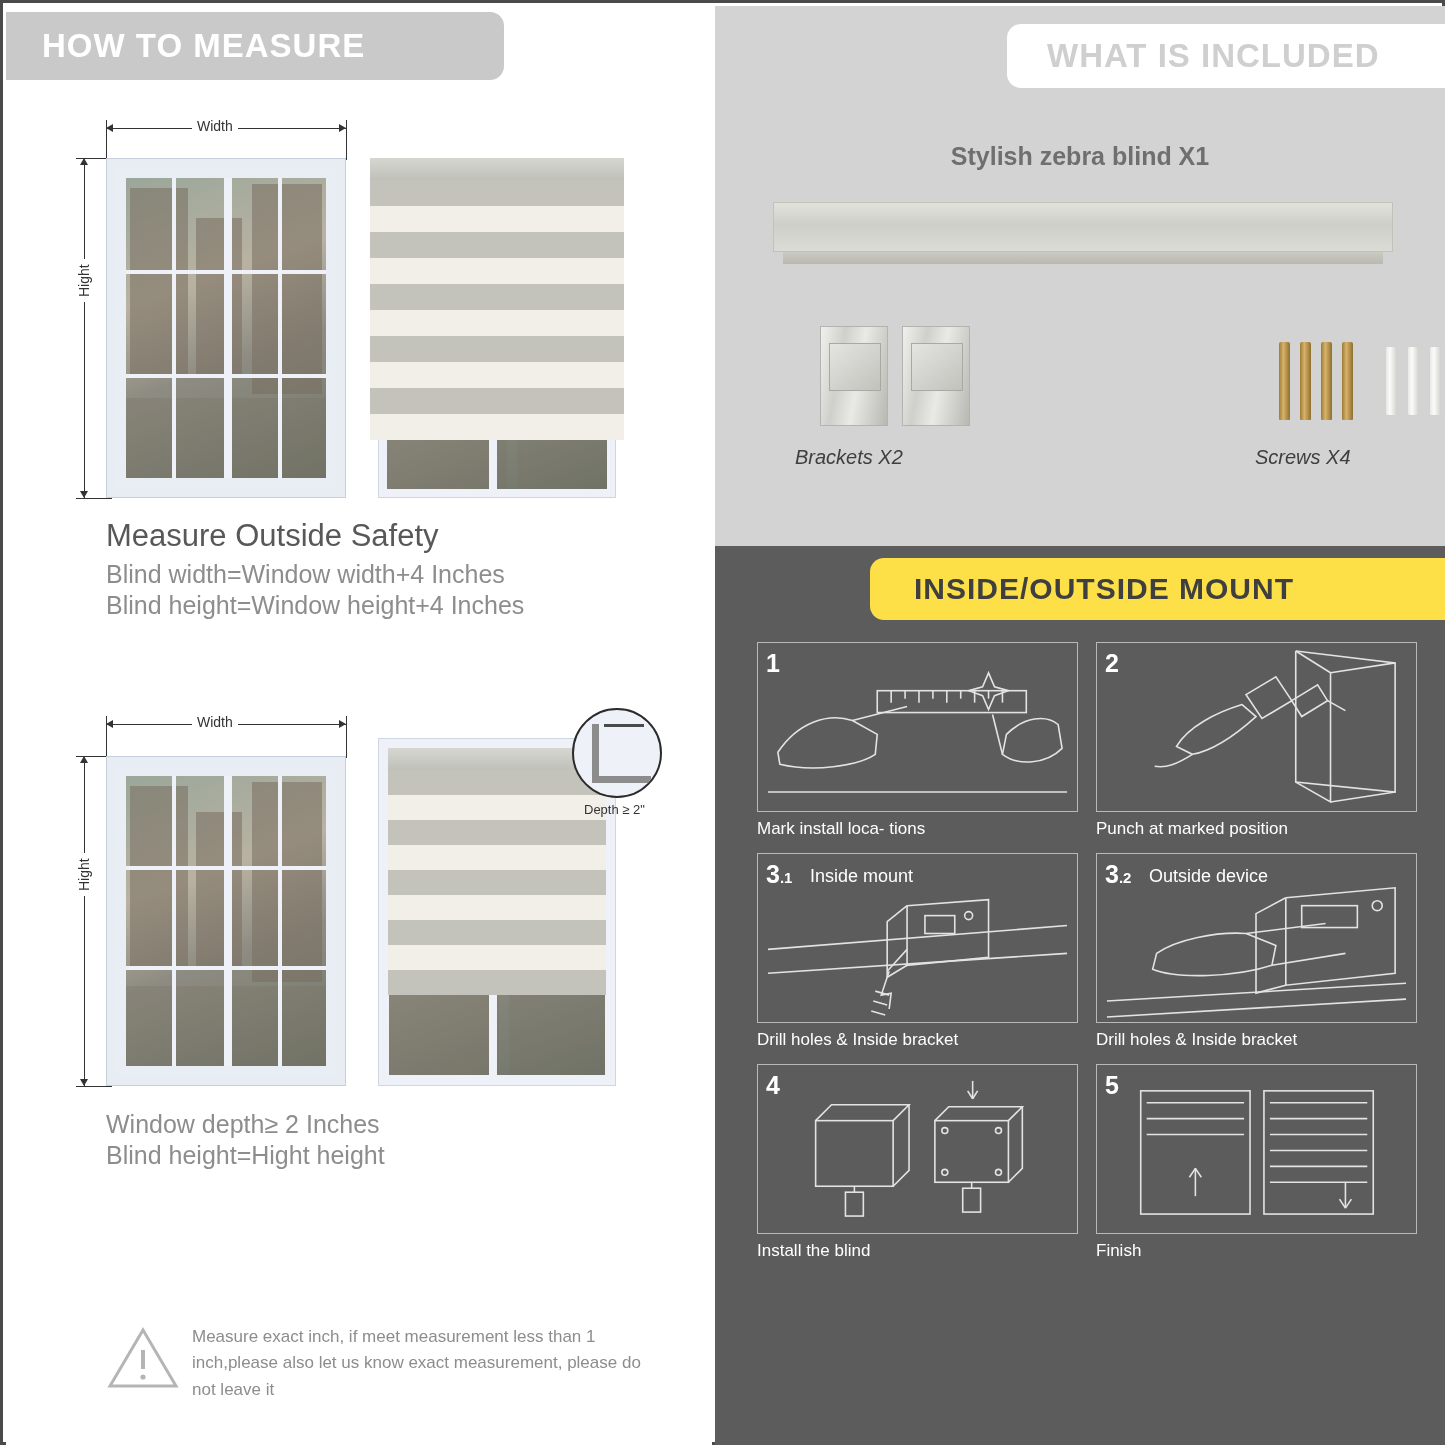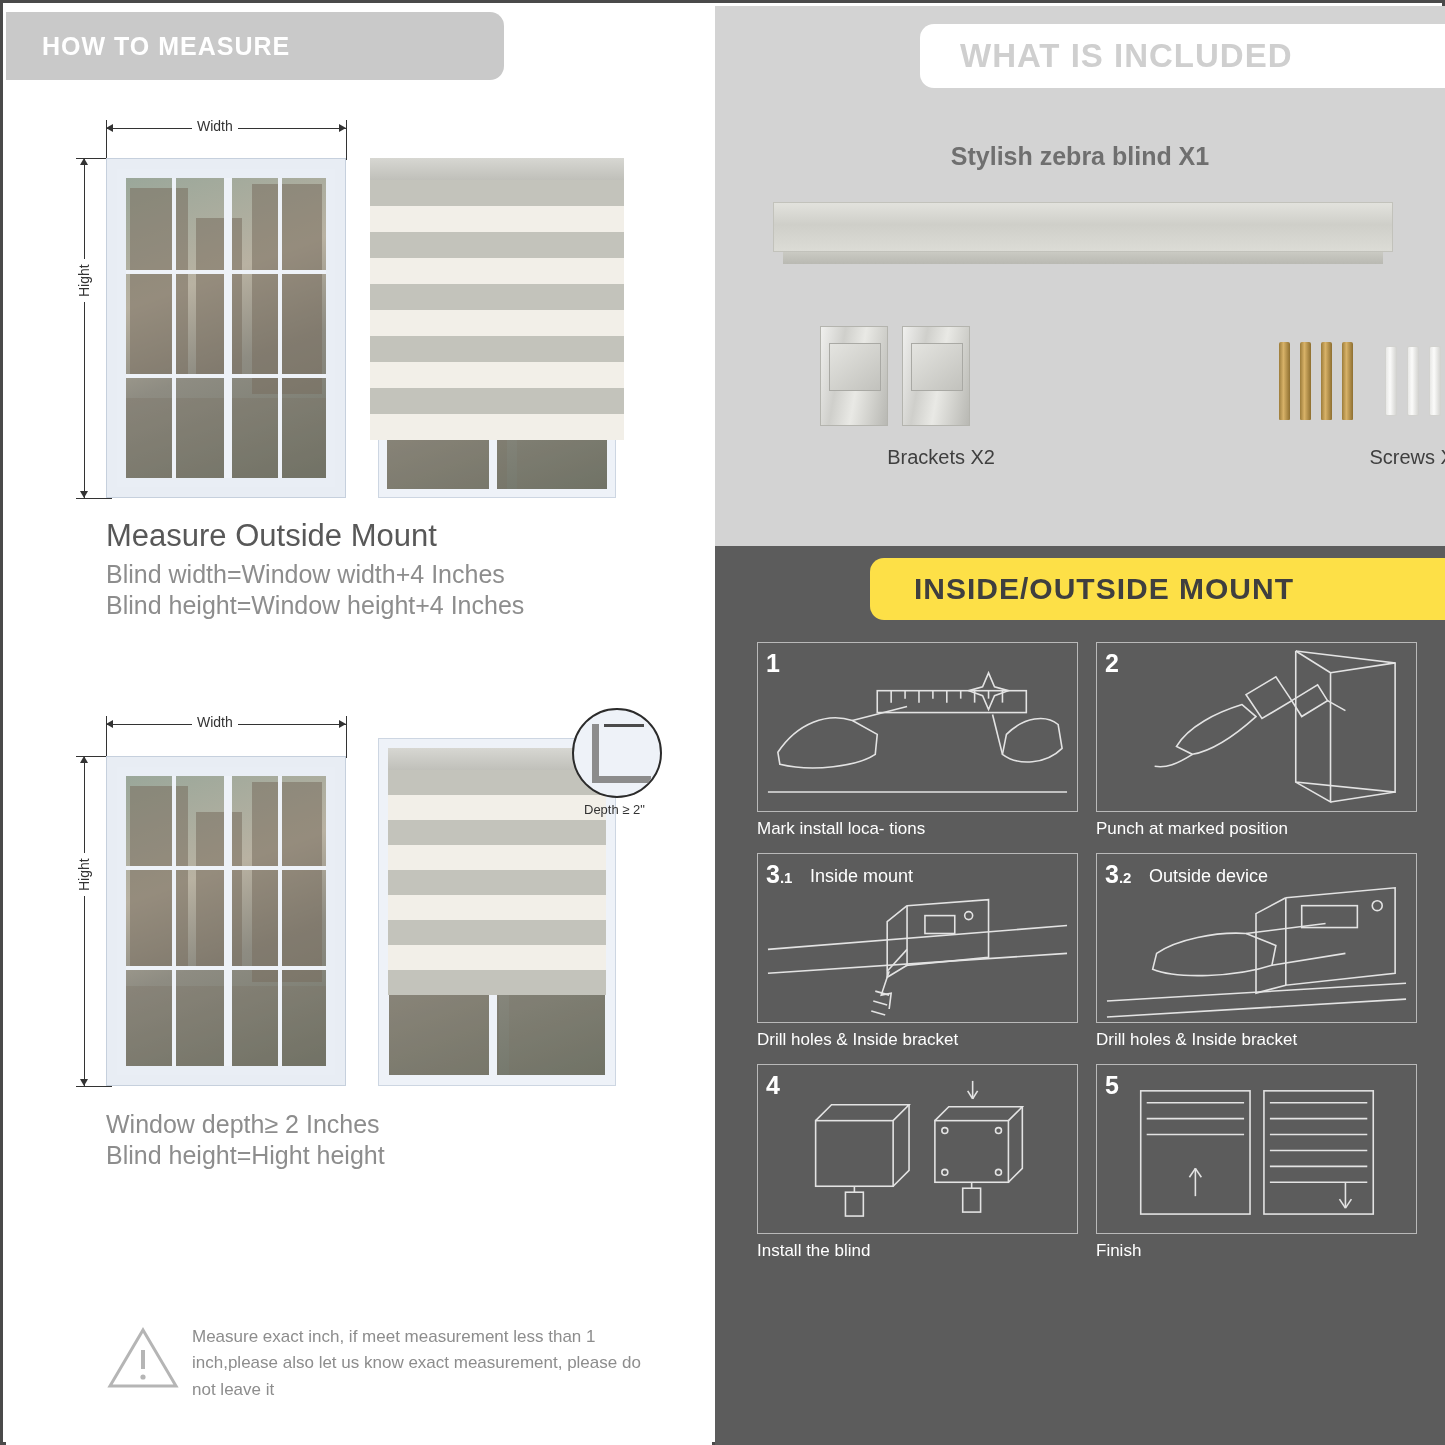--- a/index.html
+++ b/index.html
@@ -13,21 +13,21 @@
   .page{position:relative;width:1445px;height:1445px;box-sizing:border-box;border:3px solid #4a4a4a;}
 
   
   .left{position:absolute;left:3px;top:3px;width:706px;height:1439px;background:#ffffff;}
   .banner{
     position:absolute;left:0;top:6px;width:498px;height:68px;
     background:#c9c9c9;border-radius:0 14px 14px 0;
     display:flex;align-items:center;
   }
   .banner-text{
-    margin-left:36px;color:#ffffff;font-size:25px;font-weight:bold;letter-spacing:1px;
+    margin-left:36px;color:#ffffff;font-size:33px;font-weight:bold;letter-spacing:1px;
   }
 
   
   .measure-block{position:absolute;left:0;width:706px;}
   .mb1{top:96px;}
   .mb2{top:690px;}
   .diagram{position:relative;width:706px;height:400px;}
   .dim-label{font-size:14px;color:#333;background:#fff;padding:0 5px;}
   .arrowline-h{position:absolute;height:1px;background:#333;}
   .arrowline-v{position:absolute;width:1px;background:#333;}
@@ -65,31 +65,31 @@
   .warn-tri{width:74px;height:66px;flex:0 0 74px;position:relative;margin-right:12px;}
   .warn-tri svg{width:74px;height:66px;}
   .note-text{font-size:17px;color:#8d8d8d;line-height:1.55;}
 
   .depth-circle{position:absolute;border:2px solid #2b2b2b;border-radius:50%;overflow:hidden;background:#eef2f8;}
   .depth-label{position:absolute;font-size:13px;color:#333;}
 
   
   .right-top{position:absolute;left:712px;top:3px;width:730px;height:540px;background:#d3d3d3;}
   .banner2{
-    position:absolute;right:0;top:18px;width:525px;height:64px;background:#ffffff;border-radius:14px 0 0 14px;
+    position:absolute;right:0;top:18px;width:438px;height:64px;background:#ffffff;border-radius:14px 0 0 14px;
     display:flex;align-items:center;
   }
   .banner2-text{margin-left:40px;color:#cfcfcf;font-size:33px;font-weight:bold;letter-spacing:1px;}
   .included-title{position:absolute;left:0;right:0;top:136px;text-align:center;font-size:25px;font-weight:bold;color:#6f6f6f;}
   .hdr-rail{position:absolute;left:58px;top:196px;width:620px;height:62px;}
   .rail-main{position:absolute;left:0;top:0;width:620px;height:50px;background:linear-gradient(180deg,#e2e2dd 0%,#cfcfc9 45%,#dcdcd6 100%);border:1px solid #c2c2bb;box-sizing:border-box;}
   .rail-bot{position:absolute;left:10px;top:50px;width:600px;height:12px;background:linear-gradient(180deg,#cacac3,#b9b9b2);}
 
   .parts{position:absolute;left:40px;top:320px;width:650px;height:190px;}
-  .part{position:absolute;text-align:right;}
+  .part{position:absolute;text-align:left;font-style:italic;}
   .part-label{font-size:20px;color:#3f3f3f;margin-top:10px;}
 
   .bracket{position:relative;width:68px;height:100px;background:linear-gradient(100deg,#f0f0ee 0%,#cfcfcb 30%,#e9e9e5 55%,#b8b8b3 100%);border:1px solid #b4b4ae;box-sizing:border-box;}
   .bracket:after{content:"";position:absolute;left:8px;top:16px;width:50px;height:46px;border:1px solid #a9a9a4;background:linear-gradient(140deg,#e4e4e0,#c2c2bd);}
   .safety{position:relative;width:34px;height:96px;background:linear-gradient(100deg,#f4f4f2,#d8d8d4 50%,#ececea);border:1px solid #c3c3bf;border-radius:6px;box-sizing:border-box;}
   .safety:after{content:"";position:absolute;left:9px;top:14px;width:15px;height:60px;border:1px solid #bdbdb8;border-radius:4px;}
   .screw{position:relative;width:11px;height:78px;background:linear-gradient(90deg,#9c7c3a,#d8b268 40%,#8e6f30);border-radius:2px 2px 1px 1px;}
   .screw.top{width:13px;height:6px;}
   .anchor{position:relative;width:12px;height:70px;background:linear-gradient(90deg,#e8e8e6,#fbfbfa 40%,#d6d6d3);border:1px solid #d2d2cf;box-sizing:border-box;border-radius:2px;}
 
@@ -169,21 +169,21 @@
             <div class="row stripe-d" style="height:26px;"></div>
             <div class="row stripe-l" style="height:26px;"></div>
             <div class="row stripe-d" style="height:26px;"></div>
             <div class="row stripe-l" style="height:26px;"></div>
             <div class="row stripe-d" style="height:26px;"></div>
             <div class="row stripe-l" style="height:26px;"></div>
           </div>
         </div>
       </div>
 
-      <div class="title">Measure Outside Mount</div>
+      <div class="title">Measure Outside Safety</div>
       <div class="line">Blind width=Window width+4 Inches</div>
       <div class="line">Blind height=Window height+4 Inches</div>
     </div>
 
     <div class="measure-block mb2">
       <div class="diagram" style="height:412px;">
 
         <div class="arrowline-h" style="left:100px;top:28px;width:240px;"></div>
         <div class="arrow-l" style="left:100px;top:24px;"></div>
         <div class="arrow-r" style="left:333px;top:24px;"></div>

